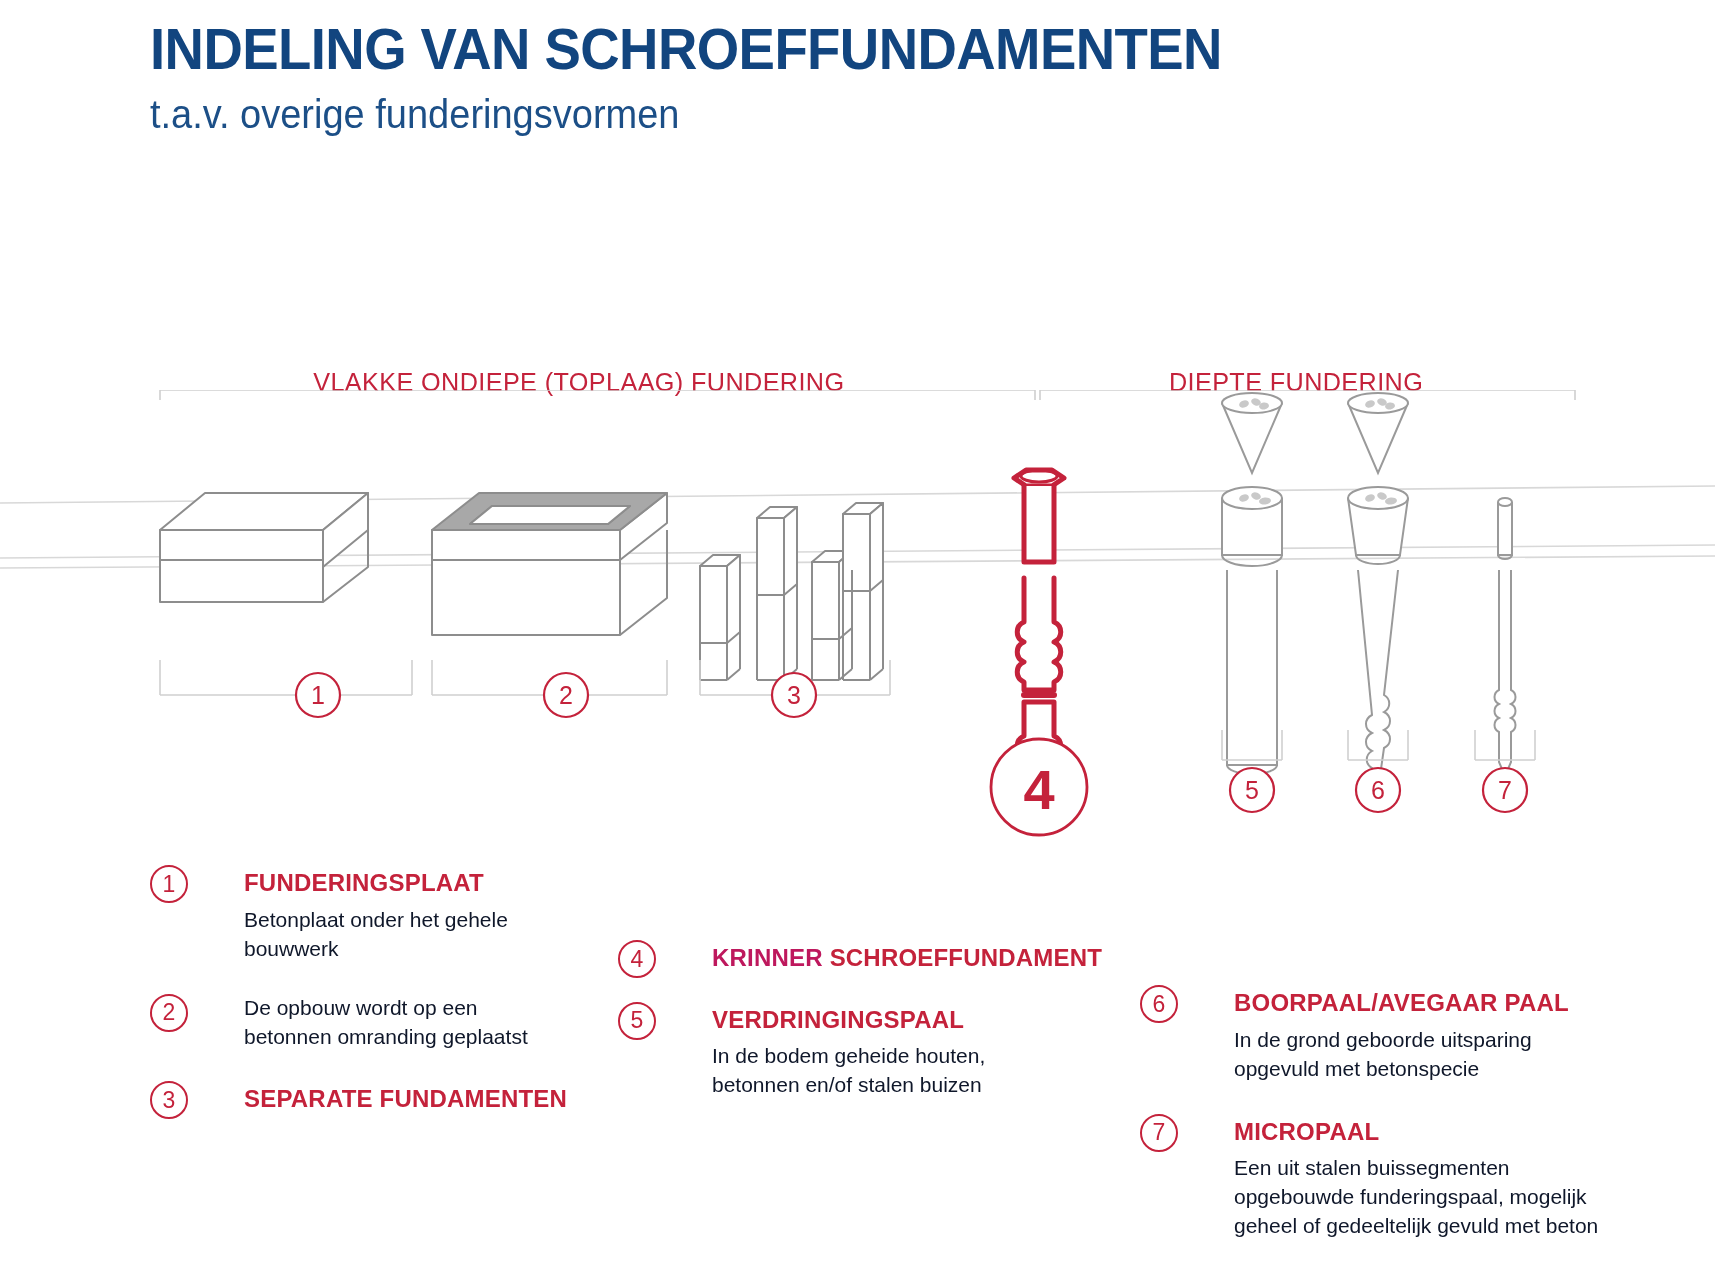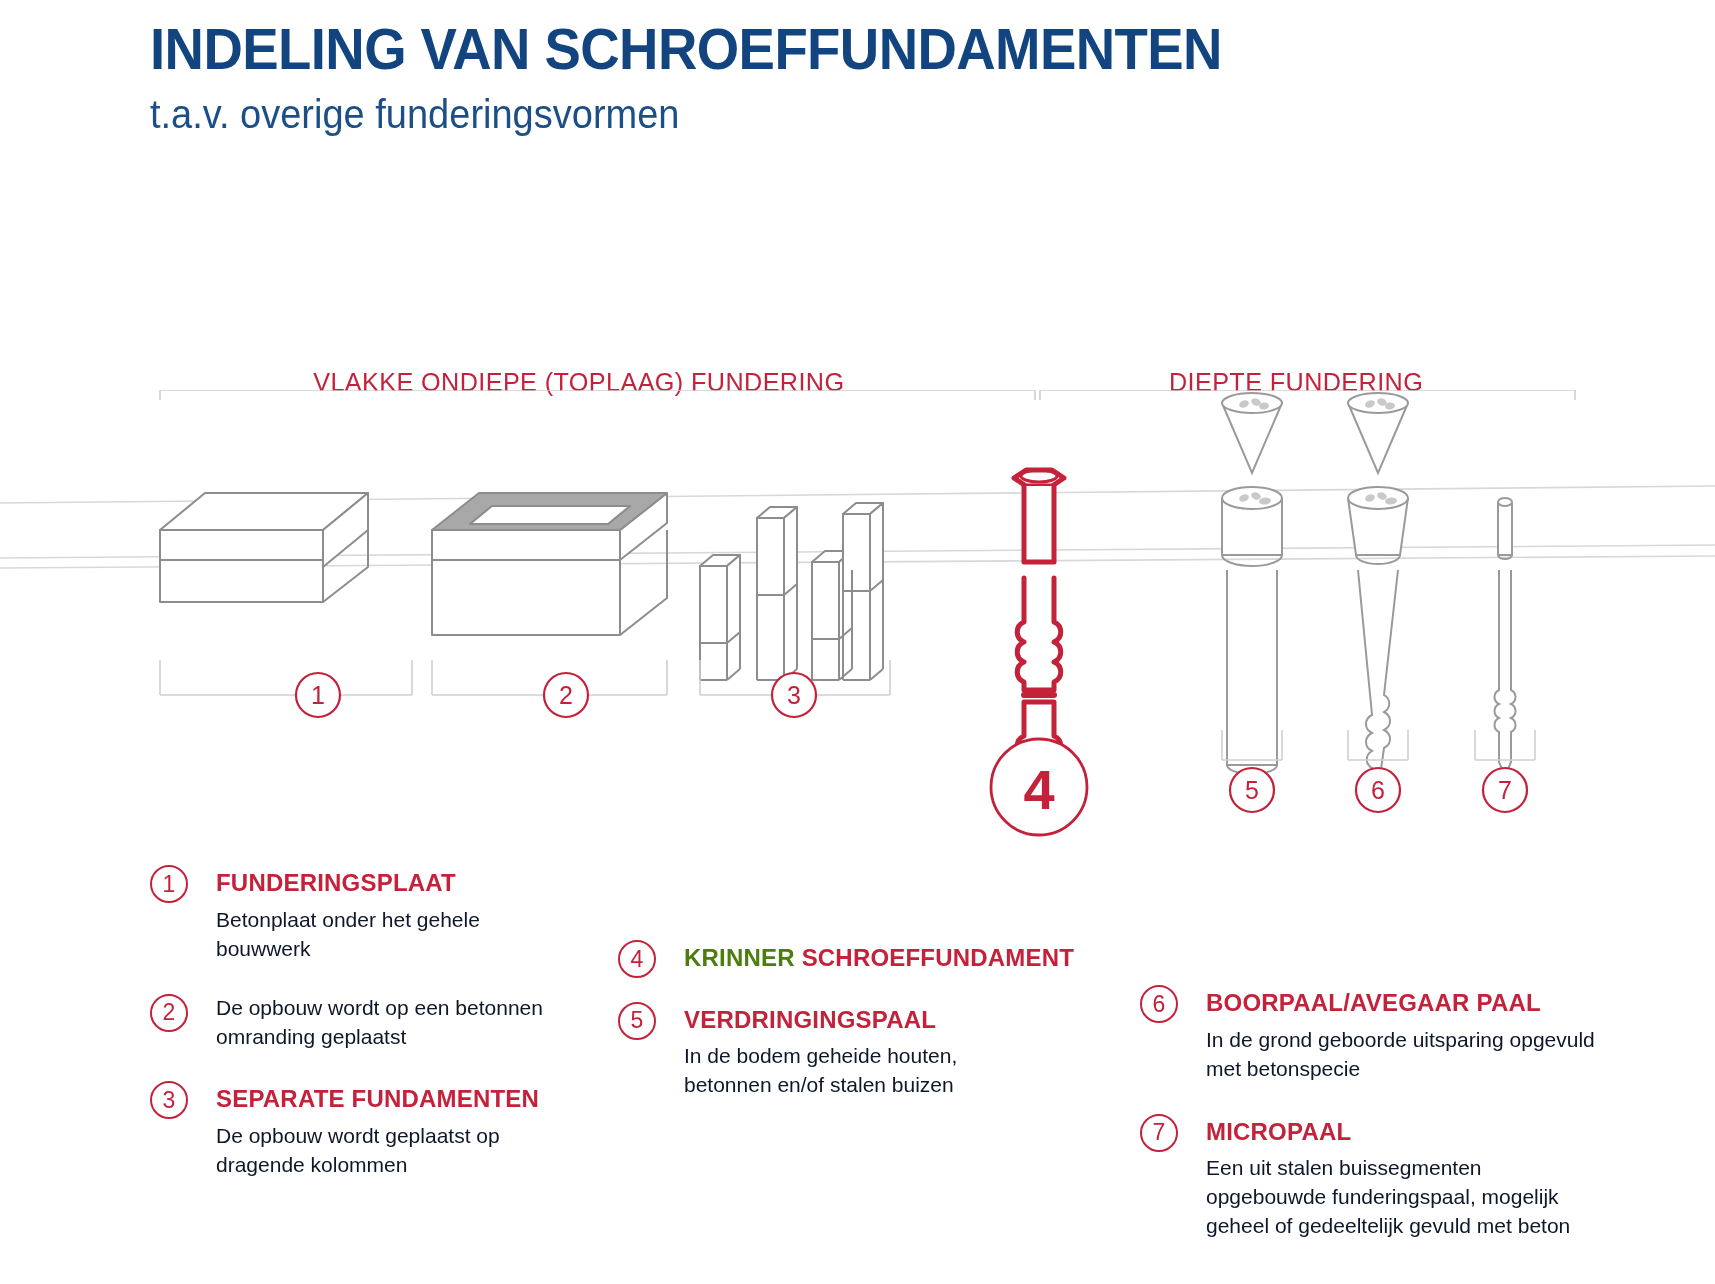--- a/index.html
+++ b/index.html
@@ -90,33 +90,33 @@
     color: #c4223b;
     font-size: 23px;
     font-weight: 400;
     display: flex;
     align-items: center;
     justify-content: center;
     box-sizing: border-box;
     line-height: 1;
   }
   .legend-body {
-    margin-left: 66px;
+    margin-left: 94px;
   }
   .legend-title {
     font-size: 24px;
     font-weight: 700;
     color: #c4223b;
     letter-spacing: 0.2px;
     line-height: 1.15;
     padding-top: 4px;
     white-space: nowrap;
   }
   .legend-title .brand {
-    color: #4d7c0f;
+    color: #be185d;
   }
   .legend-desc {
     margin-top: 9px;
     font-size: 21px;
     font-weight: 400;
     color: #0f172a;
     line-height: 1.38;
   }
 
   
@@ -348,21 +348,20 @@
     <div class="legend-badge">2</div>
     <div class="legend-body">
       <div class="legend-desc">De opbouw wordt op een betonnen omranding geplaatst</div>
     </div>
   </div>
 
   <div class="legend-item">
     <div class="legend-badge">3</div>
     <div class="legend-body">
       <div class="legend-title">SEPARATE FUNDAMENTEN</div>
-      <div class="legend-desc">De opbouw wordt geplaatst op dragende kolommen</div>
     </div>
   </div>
 </div>
 
 <div class="legend-col" id="legend-col-2">
 
   <div class="legend-item">
     <div class="legend-badge">4</div>
     <div class="legend-body">
       <div class="legend-title">

